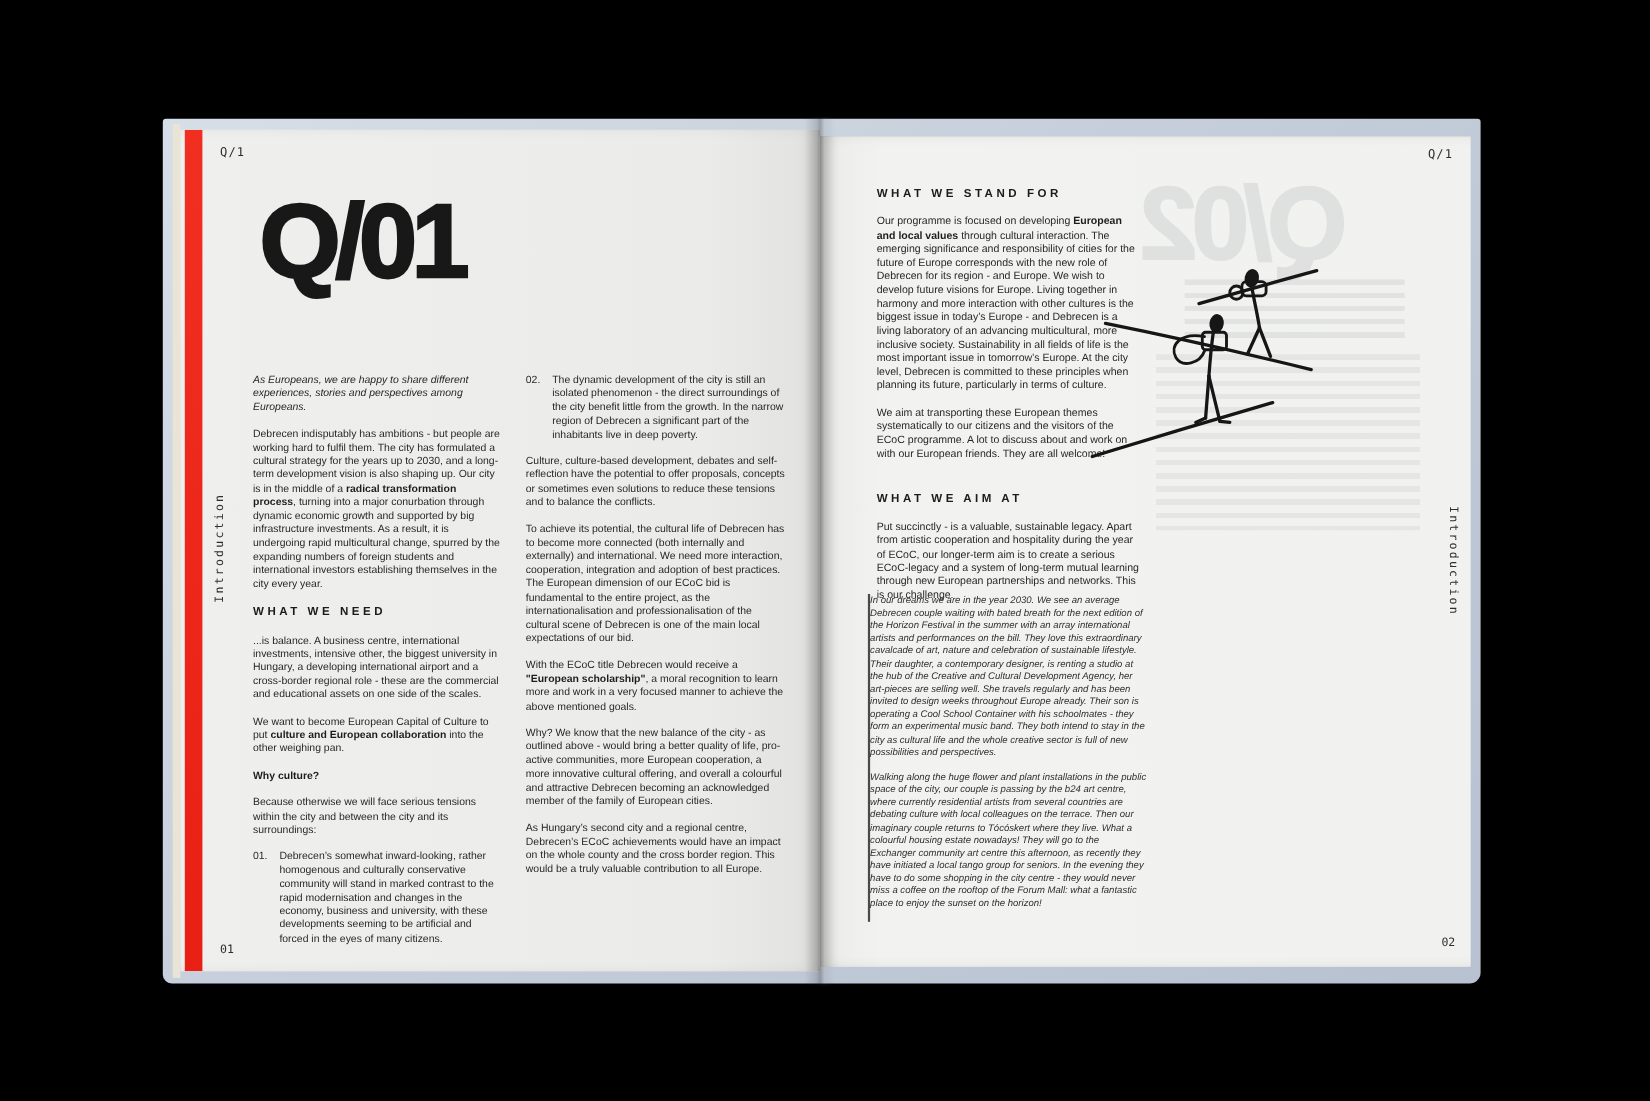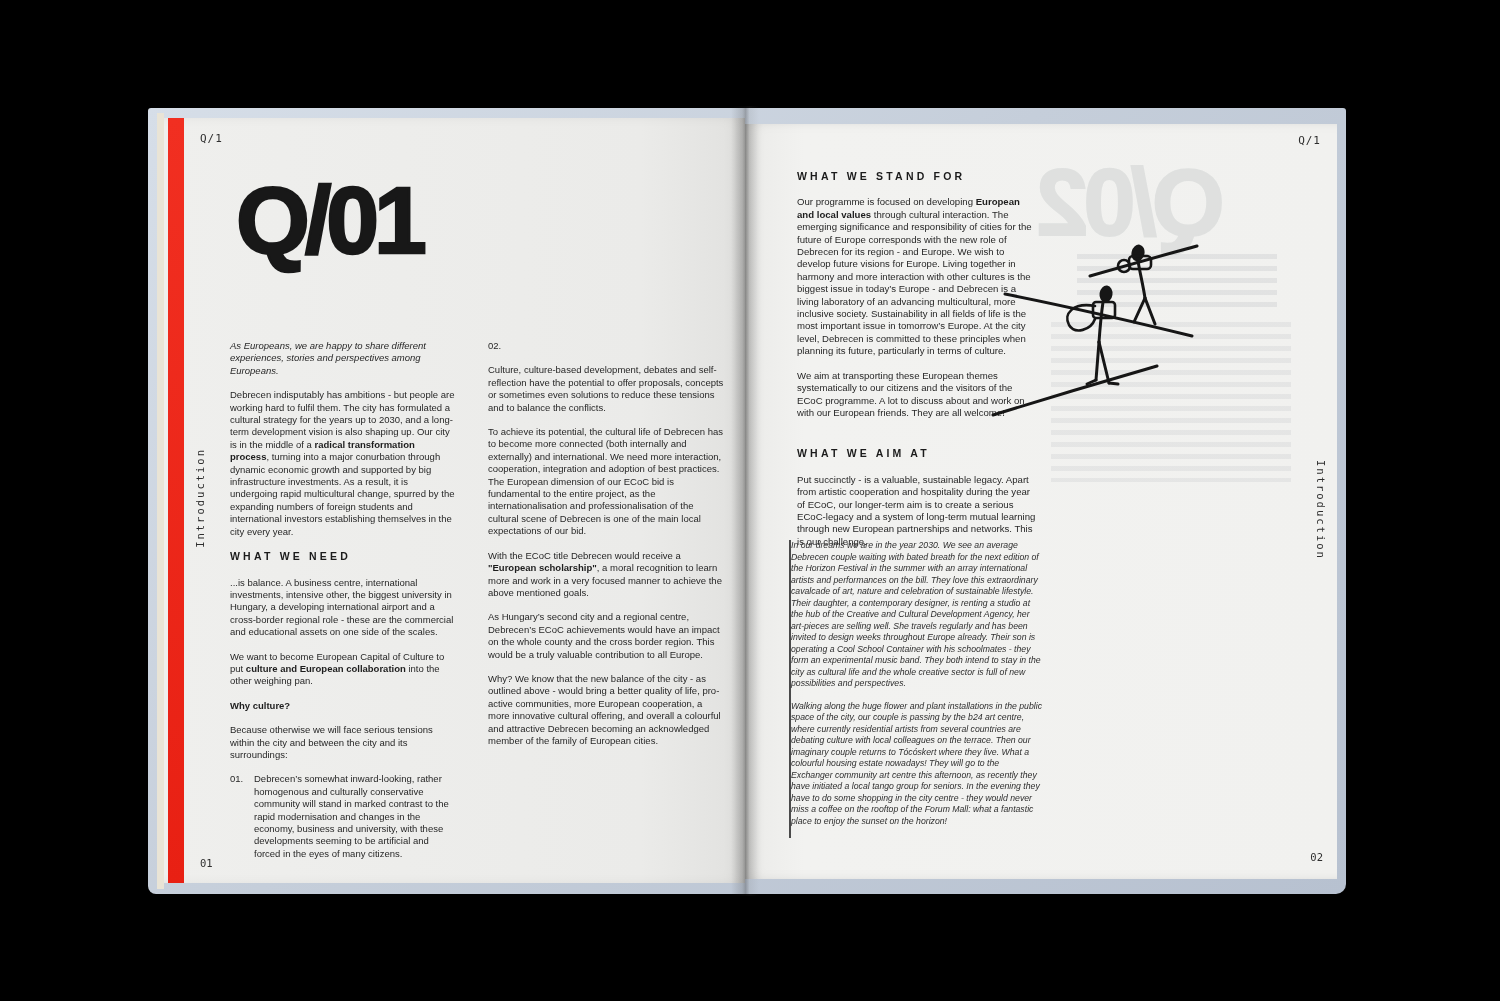--- a/index.html
+++ b/index.html
@@ -32,21 +32,21 @@
   .big-title { position:absolute; left:72px; top:26px; font-size:95px; line-height:1;
                font-weight:900; letter-spacing:-5px; color:#181818;margin-top:29px;
                -webkit-text-stroke:2.5px #181818; }
 
   .question { position:absolute; left:86px; top:126px; width:372px;
               font-family:"DejaVu Sans Mono",monospace; font-size:16px; line-height:23px;
               color:#1c1c1c; }
 
   .col { position:absolute; top:222px; font-size:9.5px; line-height:12.4px; color:#272727; }
   .col1 { left:66px;  width:226px; }
-  .col2 { left:324px; width:236px; }
+  .col2 { left:314px; width:236px; }
   .col p, .rcol p { margin:0 0 12px; }
   .italic { font-style:italic; }
   b { font-weight:bold; color:#1d1d1d; }
 
   .small-heading { font-size:10.5px; letter-spacing:3.2px; font-weight:bold;
                    color:#1b1b1b; margin:8px 0 14px; }
 
   .numitem { display:flex; margin:0 0 12px; }
   .numitem .num { flex:0 0 24px; }
   .numitem .txt { flex:1; }
@@ -109,26 +109,27 @@
       <p>Because otherwise we will face serious tensions within the city and between the city and its surroundings:</p>
       <div class="numitem">
         <span class="num">01.</span>
         <span class="txt">Debrecen’s somewhat inward-looking, rather homogenous and culturally conservative community will stand in marked contrast to the rapid modernisation and changes in the economy, business and university, with these developments seeming to be artificial and forced in the eyes of many citizens.</span>
       </div>
     </div>
 
     <div class="col col2">
       <div class="numitem">
         <span class="num">02.</span>
+        <span class="txt">The dynamic development of the city is still an isolated phenomenon - the direct surroundings of the city benefit little from the growth. In the narrow region of Debrecen a significant part of the inhabitants live in deep poverty.</span>
       </div>
       <p>Culture, culture-based development, debates and self-reflection have the potential to offer proposals, concepts or sometimes even solutions to reduce these tensions and to balance the conflicts.</p>
       <p>To achieve its potential, the cultural life of Debrecen has to become more connected (both internally and externally) and international. We need more interaction, cooperation, integration and adoption of best practices. The European dimension of our ECoC bid is fundamental to the entire project, as the internationalisation and professionalisation of the cultural scene of Debrecen is one of the main local expectations of our bid.</p>
       <p><span>With the ECoC title Debrecen would receive a </span><b>"European scholarship"</b><span>, a moral recognition to learn more and work in a very focused manner to achieve the above mentioned goals.</span></p>
+      <p>Why? We know that the new balance of the city - as outlined above - would bring a better quality of life, pro-active communities, more European cooperation, a more innovative cultural offering, and overall a colourful and attractive Debrecen becoming an acknowledged member of the family of European cities.</p>
       <p>As Hungary’s second city and a regional centre, Debrecen’s ECoC achievements would have an impact on the whole county and the cross border region. This would be a truly valuable contribution to all Europe.</p>
-      <p>Why? We know that the new balance of the city - as outlined above - would bring a better quality of life, pro-active communities, more European cooperation, a more innovative cultural offering, and overall a colourful and attractive Debrecen becoming an acknowledged member of the family of European cities.</p>
     </div>
 
     <div class="side-label side-left">Introduction</div>
     <div class="page-num pn-left">01</div>
   </div>
 
   <div class="page page-right">
     <div class="ghost-title">Q/02</div>
     <div class="ghost-lines g1"></div>
     <div class="ghost-lines g2"></div>

